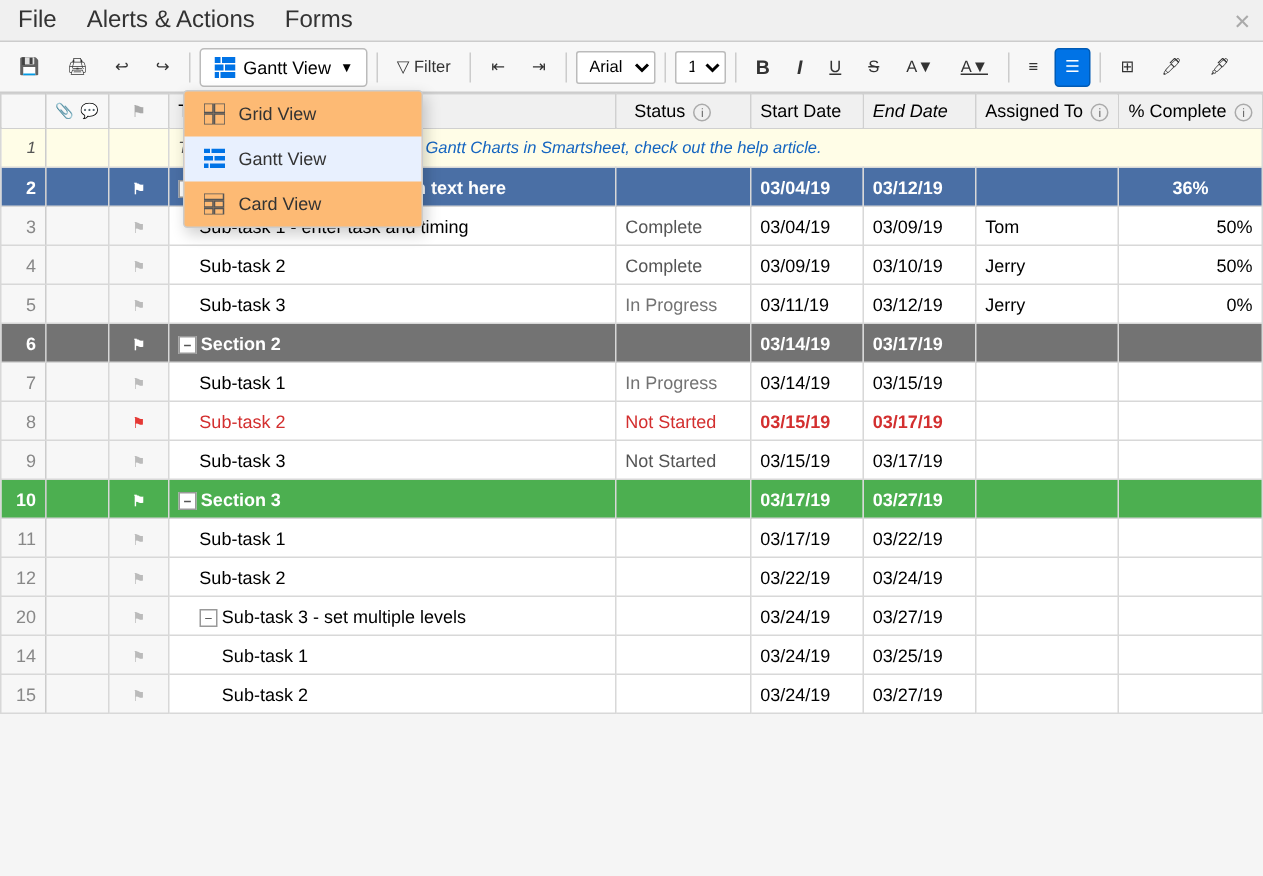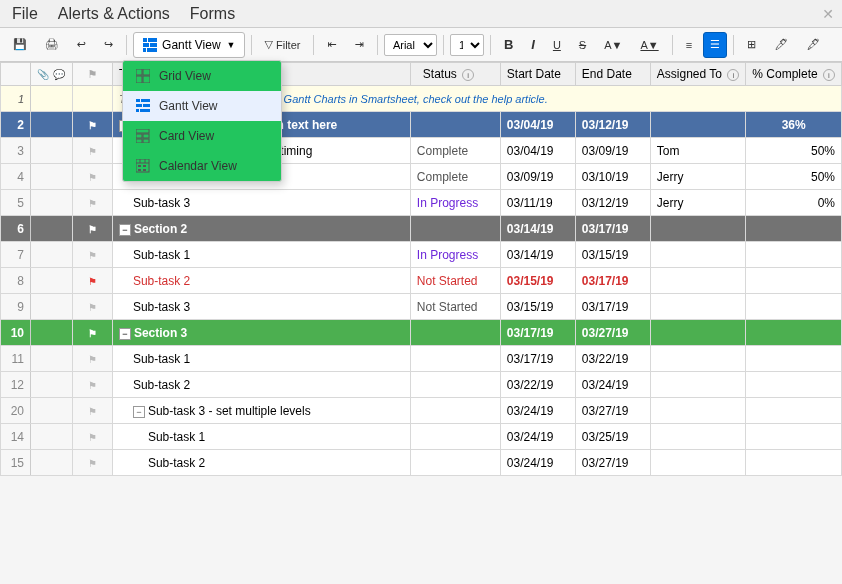--- a/index.html
+++ b/index.html
@@ -66,21 +66,21 @@
       border: 1px solid transparent;
       border-radius: 3px; padding: 2px 6px; cursor: pointer;
       font-size: 11px; color: #333; height: 26px; background: transparent;
     }
 
     
     .dropdown-overlay {
       position: absolute;
       top: 60px;
       left: 122px;
-      background: #22c55e;
+      background: #fdba74;
       border: 1px solid #ccc;
       border-radius: 3px;
       box-shadow: 2px 4px 10px rgba(0,0,0,0.2);
       z-index: 100;
       min-width: 160px;
       text-align: center;
     }
     .dropdown-item {
       display: flex;
       align-items: center;
@@ -157,21 +157,21 @@
       font-weight: bold;
     }
     .row-section-green td {
       background: #4caf50 !important;
       color: white;
       font-weight: bold;
     }
 
     
     .status-complete { color: #555; }
-    .status-inprogress { color: #6d28d9; }
+    .status-inprogress { color: #737373; }
     .status-notstarted-red { color: #d32f2f; }
     .status-notstarted { color: #555; }
     .pct-blue { color: white; text-align: center; }
 
     
     .flag-icon { color: #bbb; font-size: 10px; }
     .flag-red { color: #e53935; font-size: 10px; }
     .flag-section { color: white; font-size: 10px; }
 
     
@@ -383,35 +383,20 @@
       <svg width="14" height="14" viewBox="0 0 14 14">
         <rect x="0" y="0" width="13" height="4" fill="none" stroke="#555" stroke-width="1"></rect>
         <rect x="0" y="5" width="6" height="4" fill="none" stroke="#555" stroke-width="1"></rect>
         <rect x="7" y="5" width="6" height="4" fill="none" stroke="#555" stroke-width="1"></rect>
         <rect x="0" y="10" width="6" height="4" fill="none" stroke="#555" stroke-width="1"></rect>
         <rect x="7" y="10" width="6" height="4" fill="none" stroke="#555" stroke-width="1"></rect>
       </svg>
     </div>
     <span>Card View</span>
   </div>
-  <div class="dropdown-item">
-    <div class="dropdown-icon">
-      <svg width="14" height="14" viewBox="0 0 14 14">
-        <rect x="0" y="0" width="13" height="13" fill="none" stroke="#555" stroke-width="1"></rect>
-        <line x1="0" y1="4" x2="13" y2="4" stroke="#555" stroke-width="1"></line>
-        <line x1="4" y1="0" x2="4" y2="4" stroke="#555" stroke-width="1"></line>
-        <line x1="9" y1="0" x2="9" y2="4" stroke="#555" stroke-width="1"></line>
-        <rect x="2" y="6" width="3" height="2" fill="#555"></rect>
-        <rect x="7" y="6" width="3" height="2" fill="#555"></rect>
-        <rect x="2" y="10" width="3" height="2" fill="#555"></rect>
-        <rect x="7" y="10" width="3" height="2" fill="#555"></rect>
-      </svg>
-    </div>
-    <span>Calendar View</span>
-  </div>
 </div>
 
 <div class="table-container">
   <table>
     <thead>
       <tr>
         <th class="col-num"></th>
         <th class="col-attach">
           <div class="attach-comment-header">
             <span style="font-size:10px;">📎</span>
@@ -419,21 +404,21 @@
           </div>
         </th>
         <th class="col-flags">
           <span style="color:#aaa; font-size:11px;">⚑</span>
         </th>
         <th style="min-width:220px;">Task Name</th>
         <th style="width:90px;padding-left:12px;">
           Status <span class="th-icon">i</span>
         </th>
         <th style="width:75px;">Start Date</th>
-        <th style="width:75px;">End Date</th>
+        <th style="width:75px;font-style:italic;">End Date</th>
         <th style="width:80px;">
           Assigned To <span class="th-icon">i</span>
         </th>
         <th style="width:70px; text-align:center;">
           % Complete <span class="th-icon">i</span>
         </th>
       </tr>
     </thead>
     <tbody>
 

